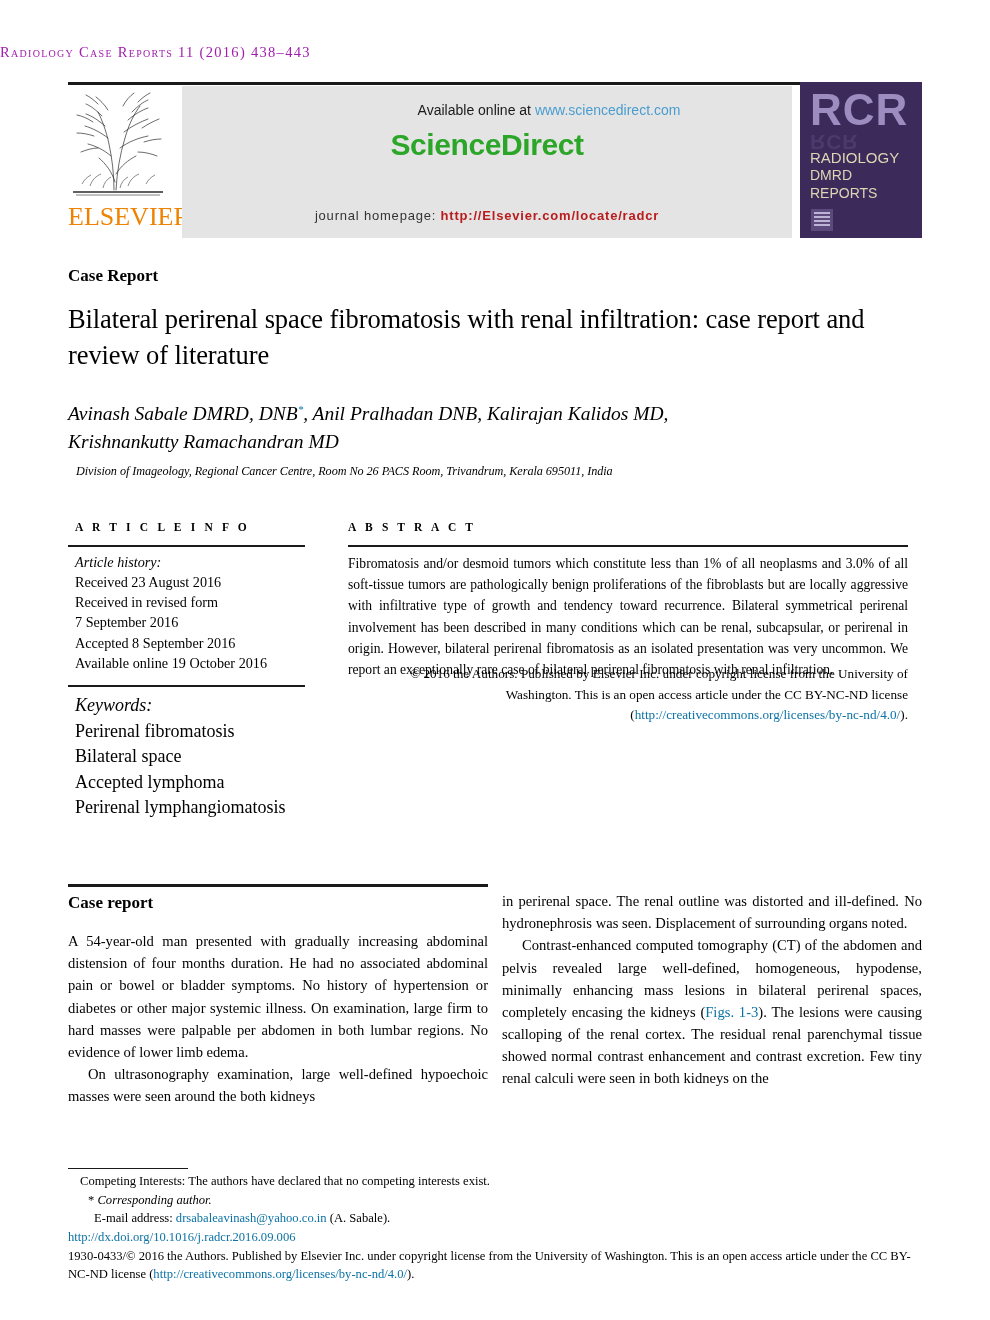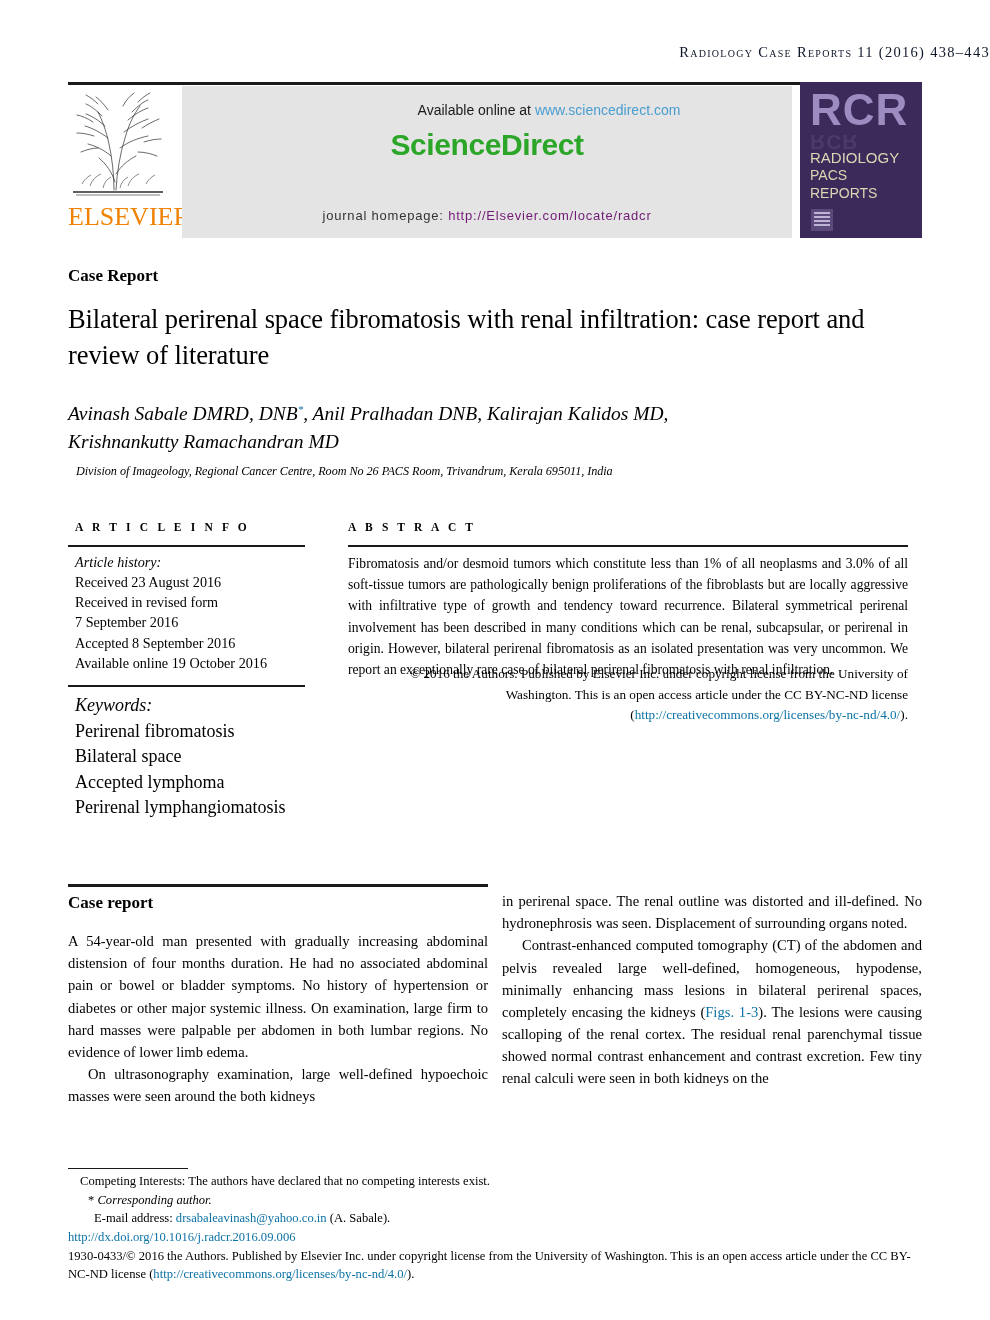--- a/index.html
+++ b/index.html
@@ -21,22 +21,22 @@
     left: 0; top: 0;
     width: 990px;
     height: 1320px;
   }
 
   
   .running-head {
     position: absolute;
     left: 0; top: 44px;
     width: 990px;
-    text-align: right;
-    color: #0f172a;
+    text-align: left;
+    color: #a21caf;
     font-variant: small-caps;
     font-size: 14.5px;
     letter-spacing: 1.3px;
     font-family: "Liberation Serif", serif;
   }
 
   
   .masthead {
     position: absolute;
     left: 68px; top: 82px;
@@ -100,21 +100,21 @@
   .sd-homepage {
     position: absolute;
     left: 0; bottom: 15px;
     width: 610px;
     text-align: center;
     font-family: "Liberation Sans", sans-serif;
     font-size: 13px;
     letter-spacing: 0.8px;
     color: #333;
   }
-  .sd-homepage a { color: #701a75; text-decoration: none; }
+  .sd-homepage a { color: #b91c1c; text-decoration: none; font-weight: bold; }
 
   .rcr-box {
     position: absolute;
     left: 732px; top: 0px;
     width: 122px;
     height: 156px;
     background: #3b2a5a;
     overflow: hidden;
   }
   .rcr-letters {
@@ -378,21 +378,21 @@
       <div class="sd-homepage">
         <span>journal homepage: </span><a href="#">http://Elsevier.com/locate/radcr</a>
       </div>
     </div>
 
     <div class="rcr-box">
       <div class="rcr-letters">RCR</div>
       <div class="rcr-reflect">RCR</div>
       <div class="rcr-title">
         <span>RADIOLOGY</span>
-        <span class="l2">PACS</span>
+        <span class="l2">DMRD</span>
         <span class="l3">REPORTS</span>
       </div>
       <div class="rcr-mark">
         <div class="bar" style="top:3px"></div>
         <div class="bar" style="top:7px"></div>
         <div class="bar" style="top:11px"></div>
         <div class="bar" style="top:15px"></div>
       </div>
     </div>
   </div>

